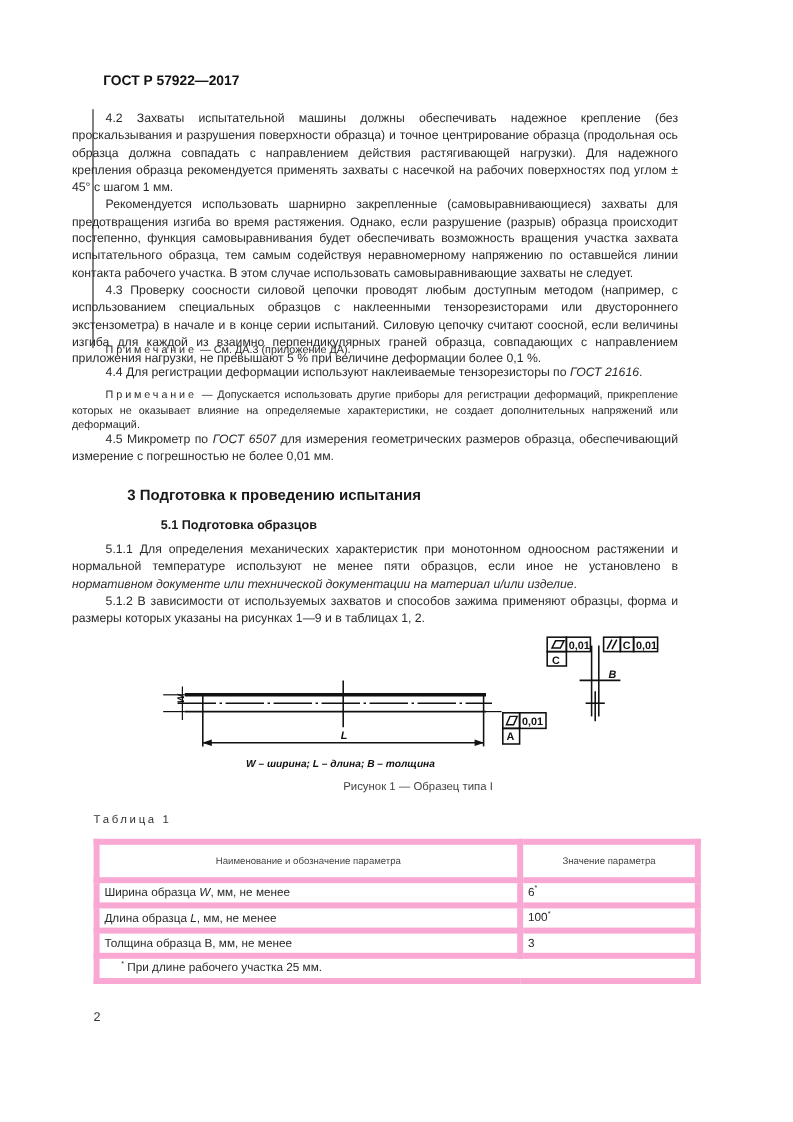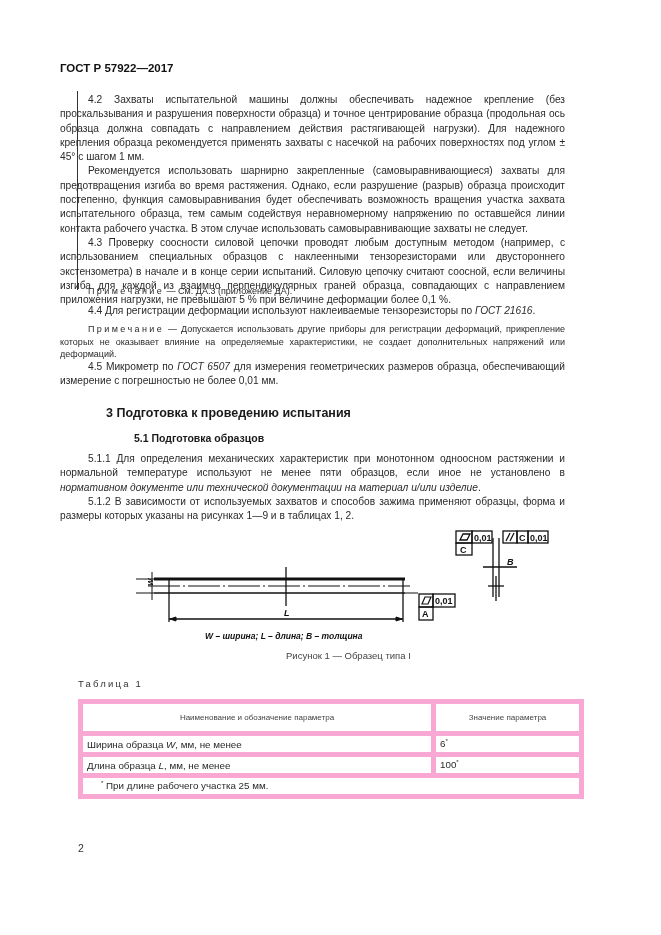--- a/index.html
+++ b/index.html
@@ -1,18 +1,18 @@
 <!DOCTYPE html>
 <html><head>
 <meta charset="utf-8">
 <style>
   html, body { margin:0; padding:0; background:#fff; }
   body { width:661px; height:935px; position:relative; overflow:hidden;
          font-family:"Liberation Sans", sans-serif; color:#222; }
-  .hdr { position:absolute; left:60px; top:62px; font-size:11.5px; font-weight:bold; color:#111; }
+  .hdr { position:absolute; left:86px; top:62px; font-size:11.5px; font-weight:bold; color:#111; }
   .bar { position:absolute; left:77px; top:91px; width:1px; height:199px; background:#333; }
   .txt { position:absolute; left:60px; width:505px; font-size:10.2px; line-height:14.3px; text-align:justify; color:#2a2a2a; }
   .txt p { margin:0; text-indent:28px; }
   .note { font-size:9px; line-height:12.5px; }
   .sp { letter-spacing:2.4px; }
   i { }
   .h1 { position:absolute; left:106px; top:406px; font-size:12.5px; font-weight:bold; color:#1a1a1a; }
   .h2 { position:absolute; left:106px; top:432px; font-size:10.5px; font-weight:bold; color:#1a1a1a;padding-left:28px; }
   .fig { position:absolute; left:0; top:0; }
   .caption { position:absolute; left:286px; top:650px; font-size:9.5px; color:#444; }
@@ -133,18 +133,22 @@
   <tbody>
     <tr>
       <td><span>Ширина образца </span><i>W</i><span>, мм, не менее</span></td>
       <td><span>6</span><sup>*</sup></td>
     </tr>
     <tr>
       <td><span>Длина образца </span><i>L</i><span>, мм, не менее</span></td>
       <td><span>100</span><sup>*</sup></td>
     </tr>
     <tr>
+      <td><span>Толщина образца B, мм, не менее</span></td>
+      <td><span>3</span></td>
+    </tr>
+    <tr>
       <td colspan="2" style="padding-left:18px"><sup>*</sup><span> При длине рабочего участка 25 мм.</span></td>
     </tr>
   </tbody>
 </table>
 
 <div class="pageno">2</div>
 
 </body></html>

